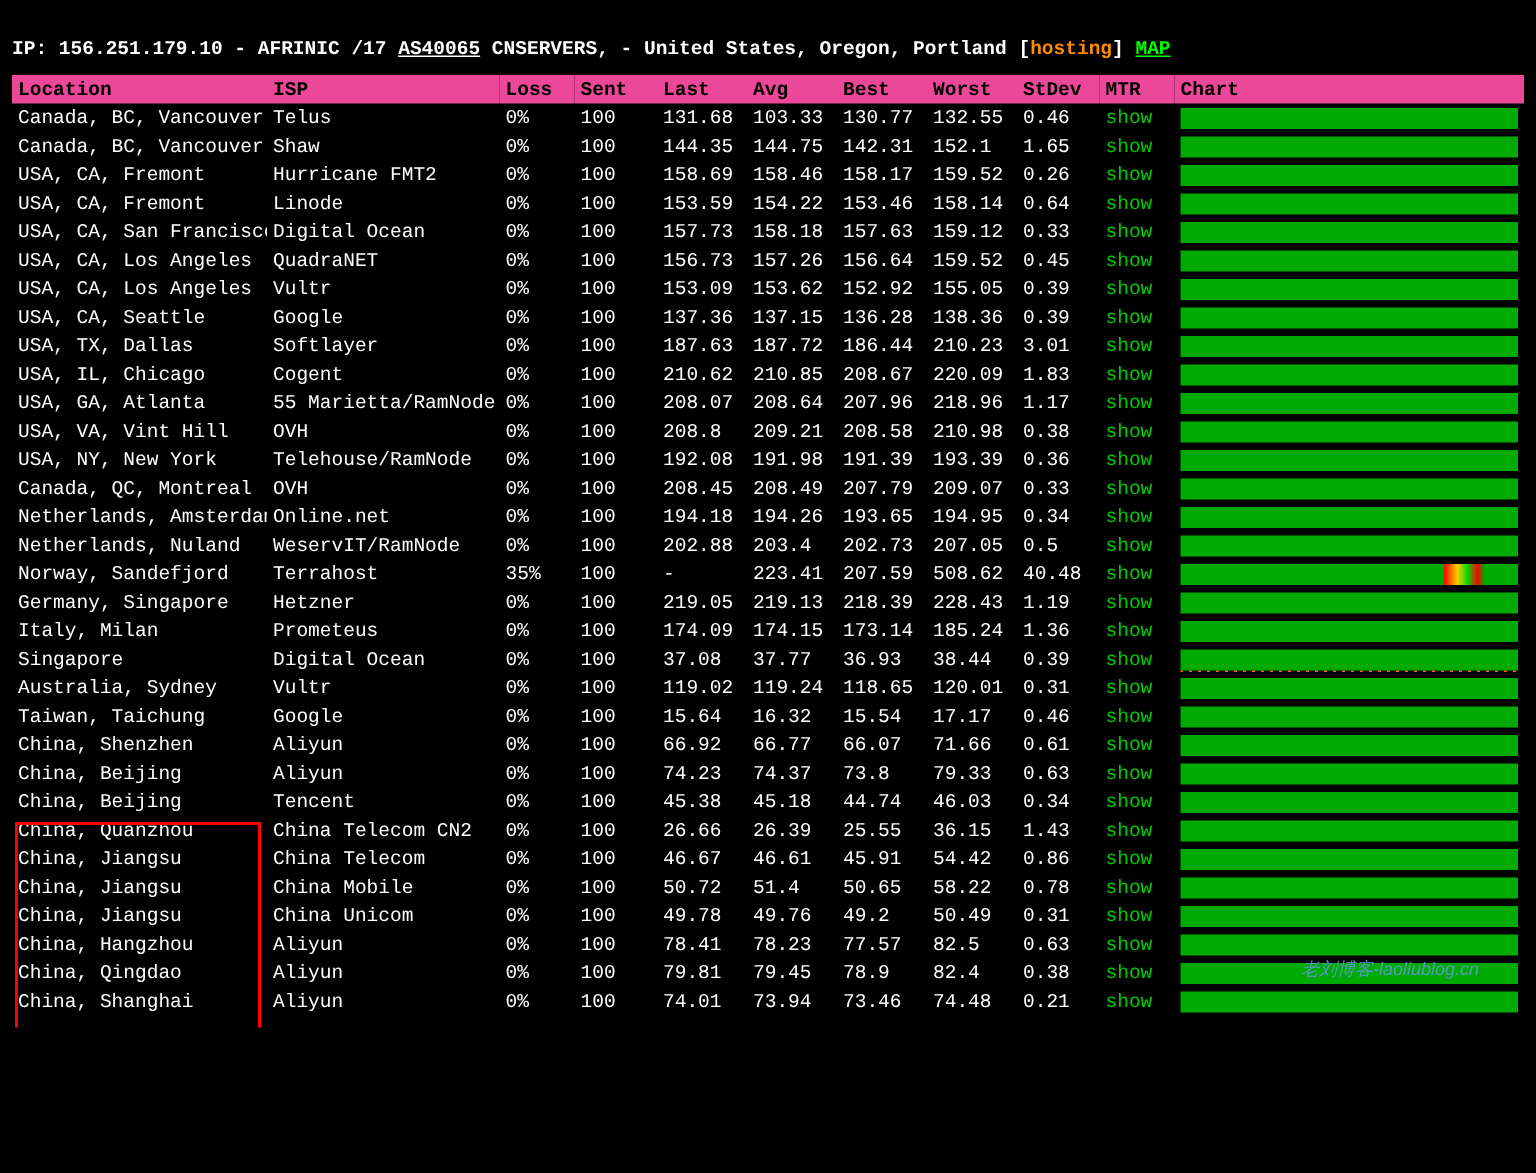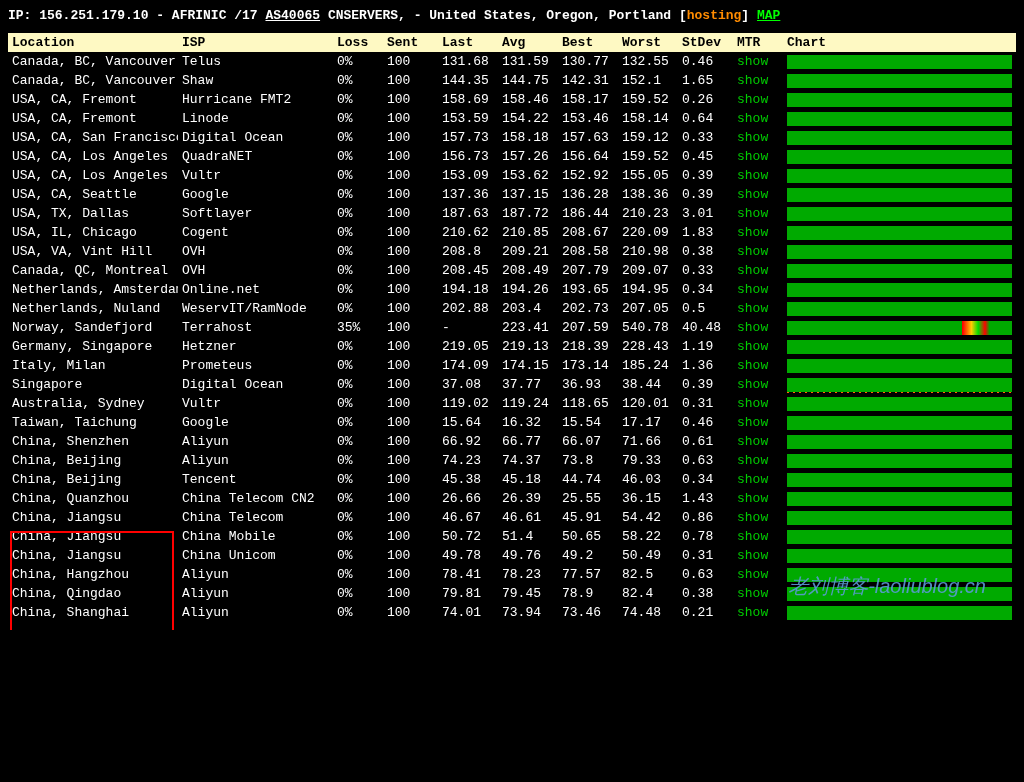--- a/index.html
+++ b/index.html
@@ -8,31 +8,32 @@
     background: #000;
     color: #fff;
     font-family: "Courier New", monospace;
     font-size: 13px;
     width: 1024px;
     box-sizing: border-box;
   }
   .header-line {
     margin-bottom: 10px;
     font-weight: bold;
+    margin-top: 17px;
   }
   .header-line .asn { color: #fff; text-decoration: underline; }
   .header-line .hosting { color: #ff8c00; }
   .header-line .map { color: #00ff00; text-decoration: underline; }
   table {
     border-collapse: collapse;
     width: 100%;
     table-layout: fixed;
   }
   thead tr {
-    background: #fef9c3;
+    background: #ec4899;
   }
   thead th {
     text-align: left;
     font-weight: bold;
     padding: 2px 4px;
     color: #000;
   }
   tbody td {
     padding: 2px 4px;
     white-space: nowrap;
@@ -69,21 +70,21 @@
   }
   .highlight-box {
     position: absolute;
     border: 2px solid #ff0000;
     pointer-events: none;
   }
   .watermark {
     position: absolute;
     color: #5b9bd5;
     font-family: sans-serif;
-    font-size: 20px;
+    font-size: 12px;
     font-style: italic;
     opacity: 0.9;
     pointer-events: none;
   }
   .table-wrapper { position: relative; }
 </style>
 </head>
 <body>
 
 <div class="header-line">
@@ -120,21 +121,21 @@
       <th>Chart</th>
     </tr>
   </thead>
   <tbody id="tbody">
         <tr>
           <td>Canada, BC, Vancouver</td>
           <td>Telus</td>
           <td>0%</td>
           <td>100</td>
           <td>131.68</td>
-          <td>131.59</td>
+          <td>103.33</td>
           <td>130.77</td>
           <td>132.55</td>
           <td>0.46</td>
           <td><a class="mtr-link">show</a></td>
           <td>
             <span class="chart-bar"></span>
           </td>
         </tr>
         <tr>
           <td>Canada, BC, Vancouver</td>
@@ -265,35 +266,65 @@
           <td>210.85</td>
           <td>208.67</td>
           <td>220.09</td>
           <td>1.83</td>
           <td><a class="mtr-link">show</a></td>
           <td>
             <span class="chart-bar"></span>
           </td>
         </tr>
         <tr>
+          <td>USA, GA, Atlanta</td>
+          <td>55 Marietta/RamNode</td>
+          <td>0%</td>
+          <td>100</td>
+          <td>208.07</td>
+          <td>208.64</td>
+          <td>207.96</td>
+          <td>218.96</td>
+          <td>1.17</td>
+          <td><a class="mtr-link">show</a></td>
+          <td>
+            <span class="chart-bar"></span>
+          </td>
+        </tr>
+        <tr>
           <td>USA, VA, Vint Hill</td>
           <td>OVH</td>
           <td>0%</td>
           <td>100</td>
           <td>208.8</td>
           <td>209.21</td>
           <td>208.58</td>
           <td>210.98</td>
           <td>0.38</td>
           <td><a class="mtr-link">show</a></td>
           <td>
             <span class="chart-bar"></span>
           </td>
         </tr>
         <tr>
+          <td>USA, NY, New York</td>
+          <td>Telehouse/RamNode</td>
+          <td>0%</td>
+          <td>100</td>
+          <td>192.08</td>
+          <td>191.98</td>
+          <td>191.39</td>
+          <td>193.39</td>
+          <td>0.36</td>
+          <td><a class="mtr-link">show</a></td>
+          <td>
+            <span class="chart-bar"></span>
+          </td>
+        </tr>
+        <tr>
           <td>Canada, QC, Montreal</td>
           <td>OVH</td>
           <td>0%</td>
           <td>100</td>
           <td>208.45</td>
           <td>208.49</td>
           <td>207.79</td>
           <td>209.07</td>
           <td>0.33</td>
           <td><a class="mtr-link">show</a></td>
@@ -332,21 +363,21 @@
           </td>
         </tr>
         <tr>
           <td>Norway, Sandefjord</td>
           <td>Terrahost</td>
           <td>35%</td>
           <td>100</td>
           <td>-</td>
           <td>223.41</td>
           <td>207.59</td>
-          <td>540.78</td>
+          <td>508.62</td>
           <td>40.48</td>
           <td><a class="mtr-link">show</a></td>
           <td>
             <span class="chart-bar anomaly"></span>
           </td>
         </tr>
         <tr>
           <td>Germany, Singapore</td>
           <td>Hetzner</td>
           <td>0%</td>

